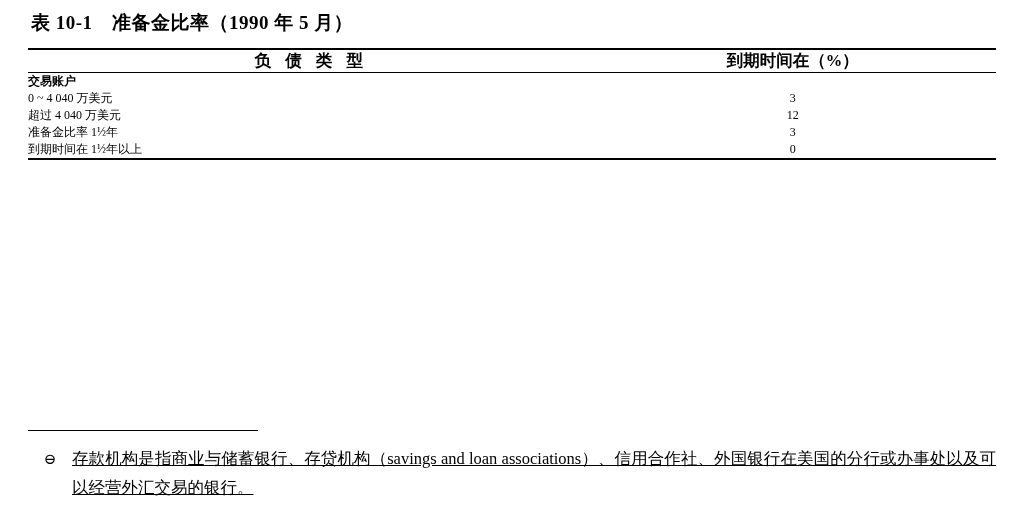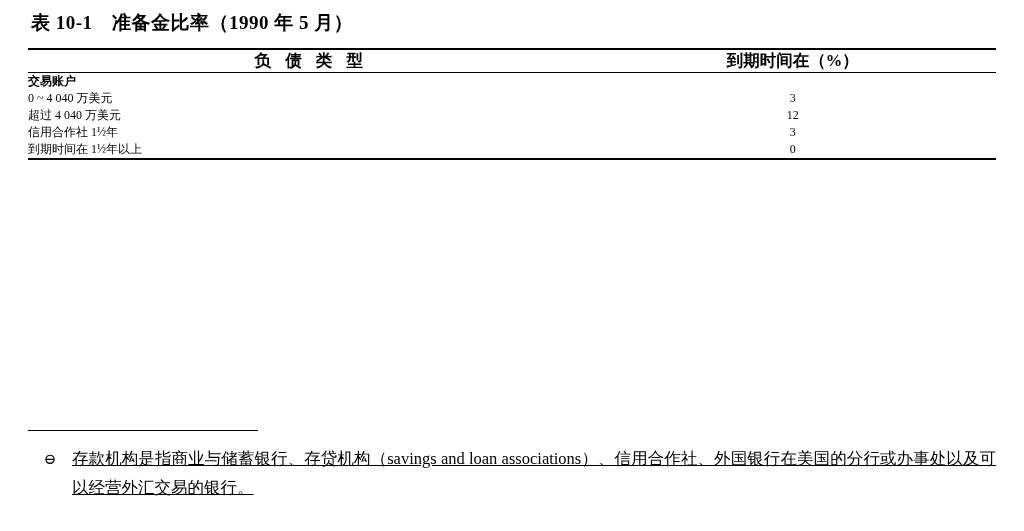--- a/index.html
+++ b/index.html
@@ -151,21 +151,21 @@
           </tr>
           <tr>
             <td class="label lvl1">0 ~ 4 040 万美元</td>
             <td class="value">3</td>
           </tr>
           <tr>
             <td class="label lvl1">超过 4 040 万美元</td>
             <td class="value">12</td>
           </tr>
           <tr>
-            <td class="label lvl2">信用合作社 1½年</td>
+            <td class="label lvl2">准备金比率 1½年</td>
             <td class="value">3</td>
           </tr>
           <tr>
             <td class="label lvl2">到期时间在 1½年以上</td>
             <td class="value">0</td>
           </tr>
           <tr class="rule-bottom">
             <td colspan="2"></td>
           </tr>
         </tbody>

